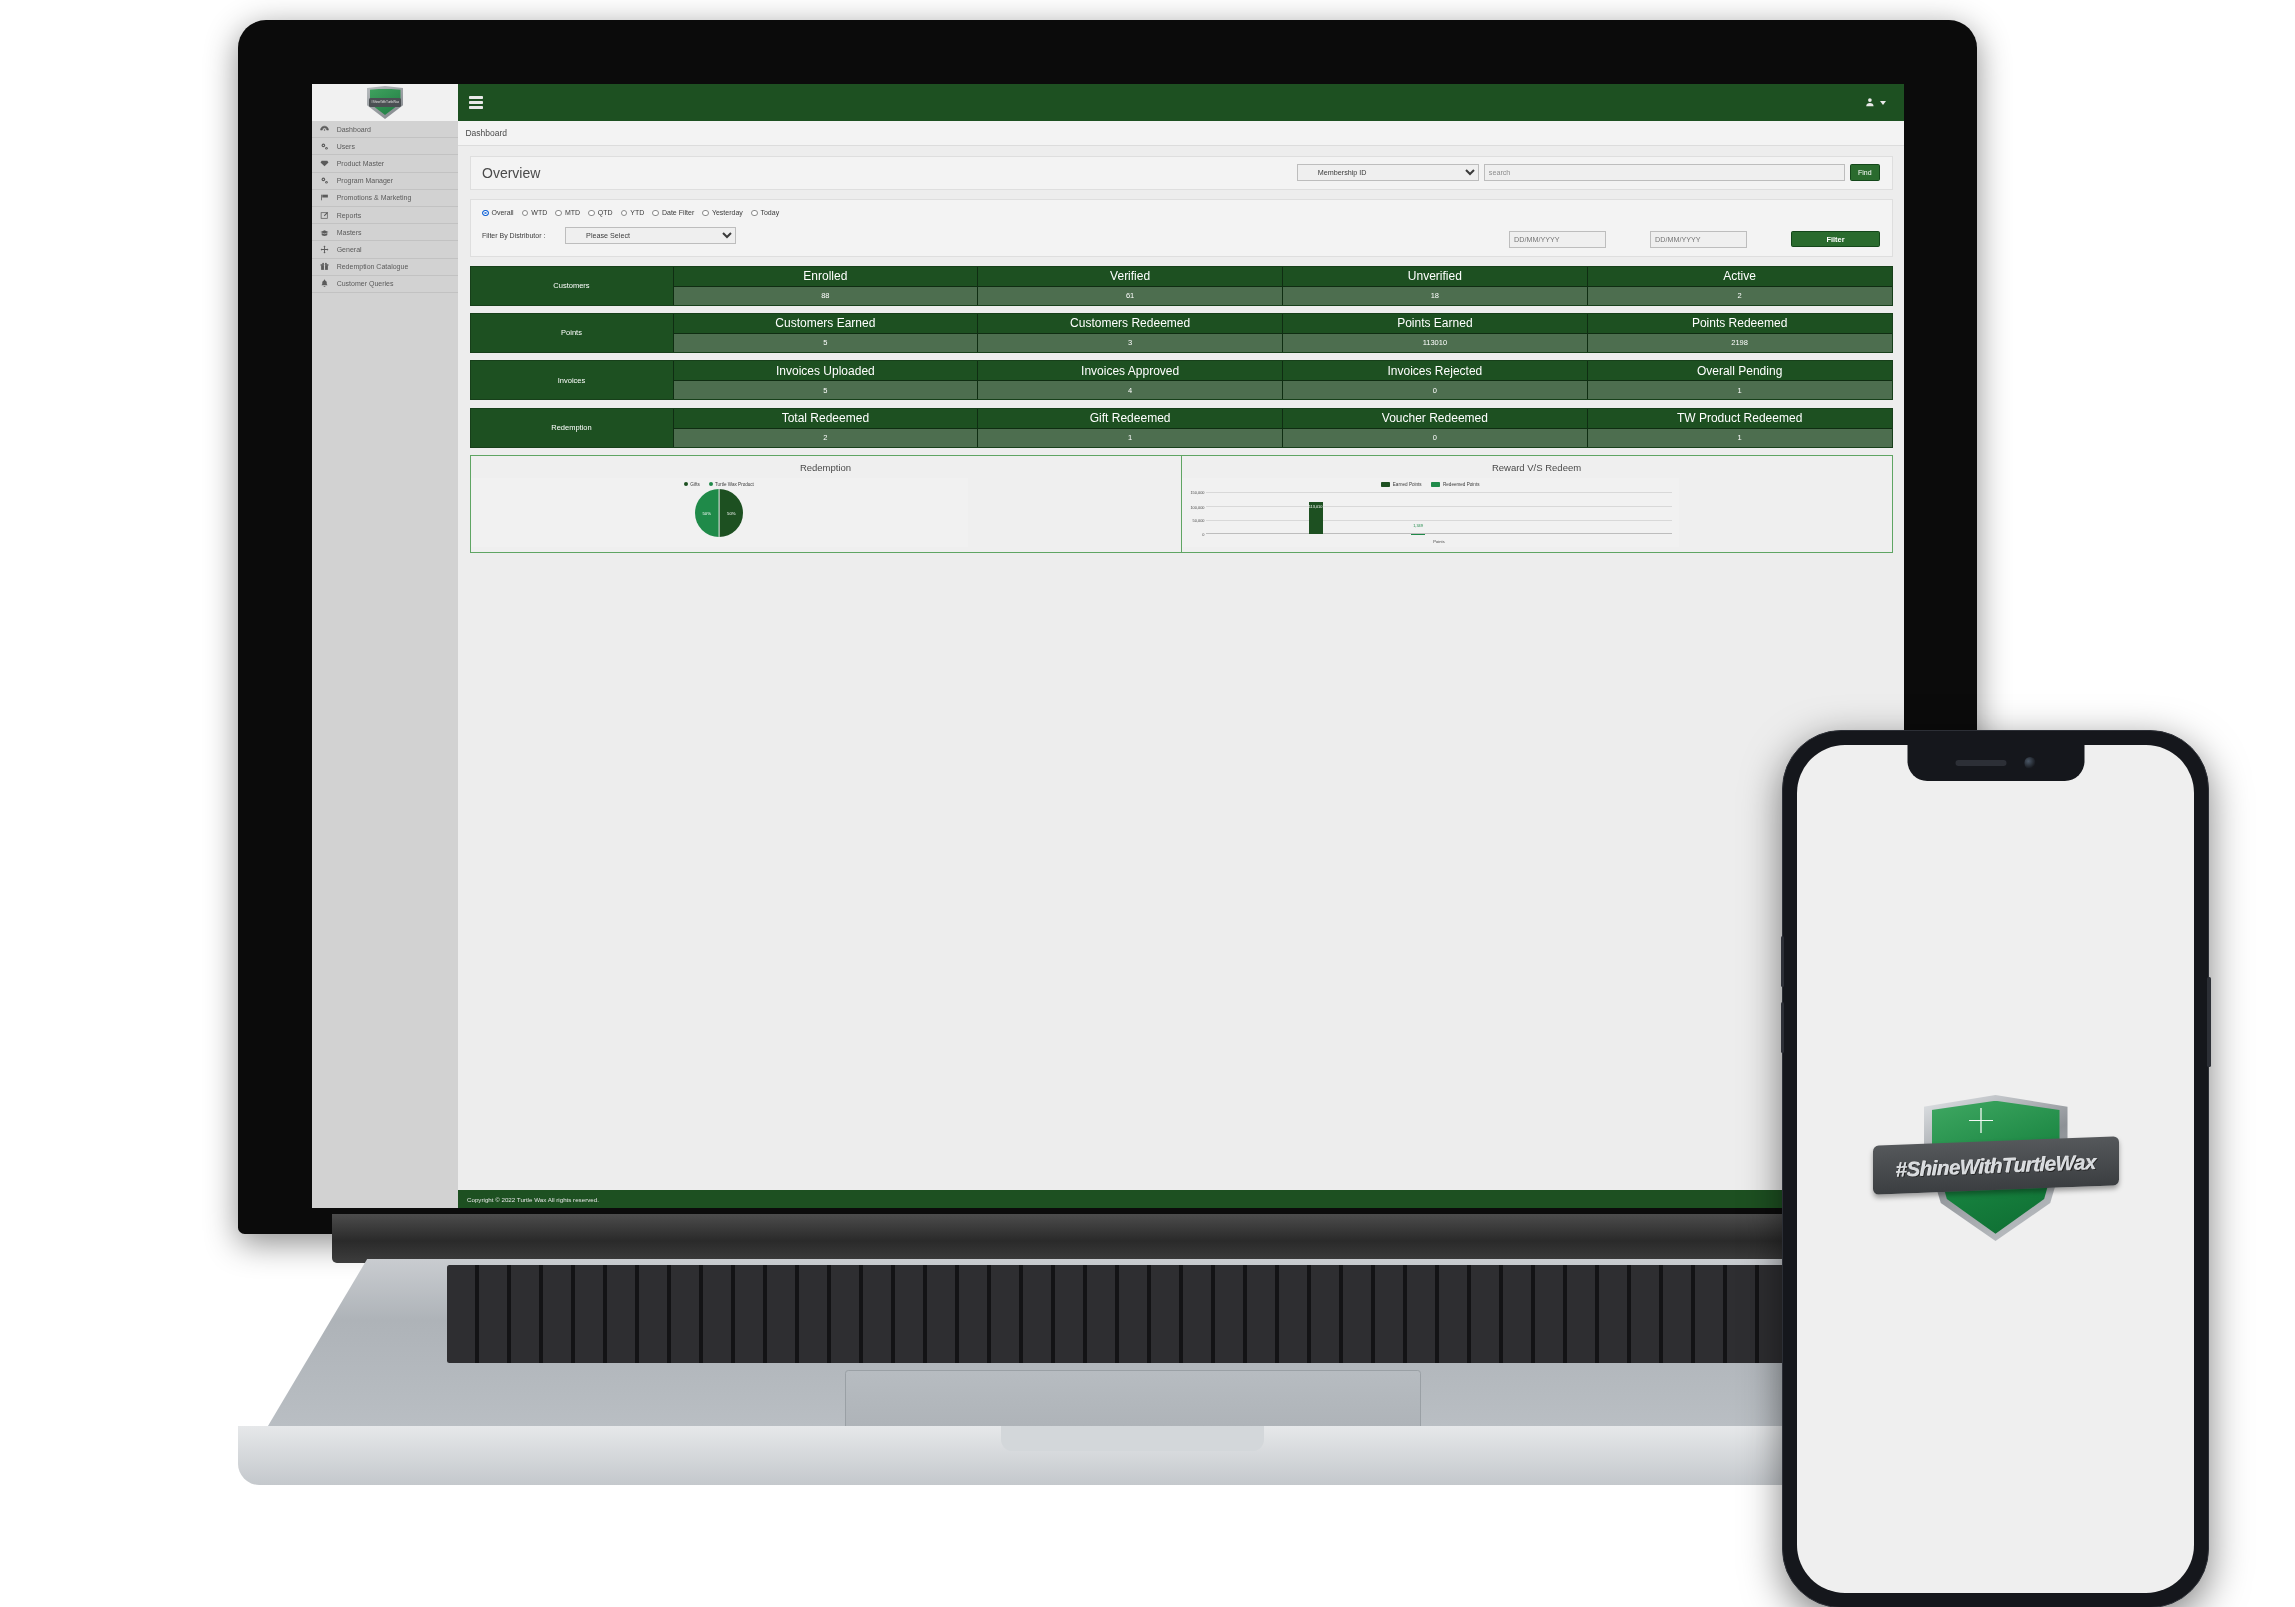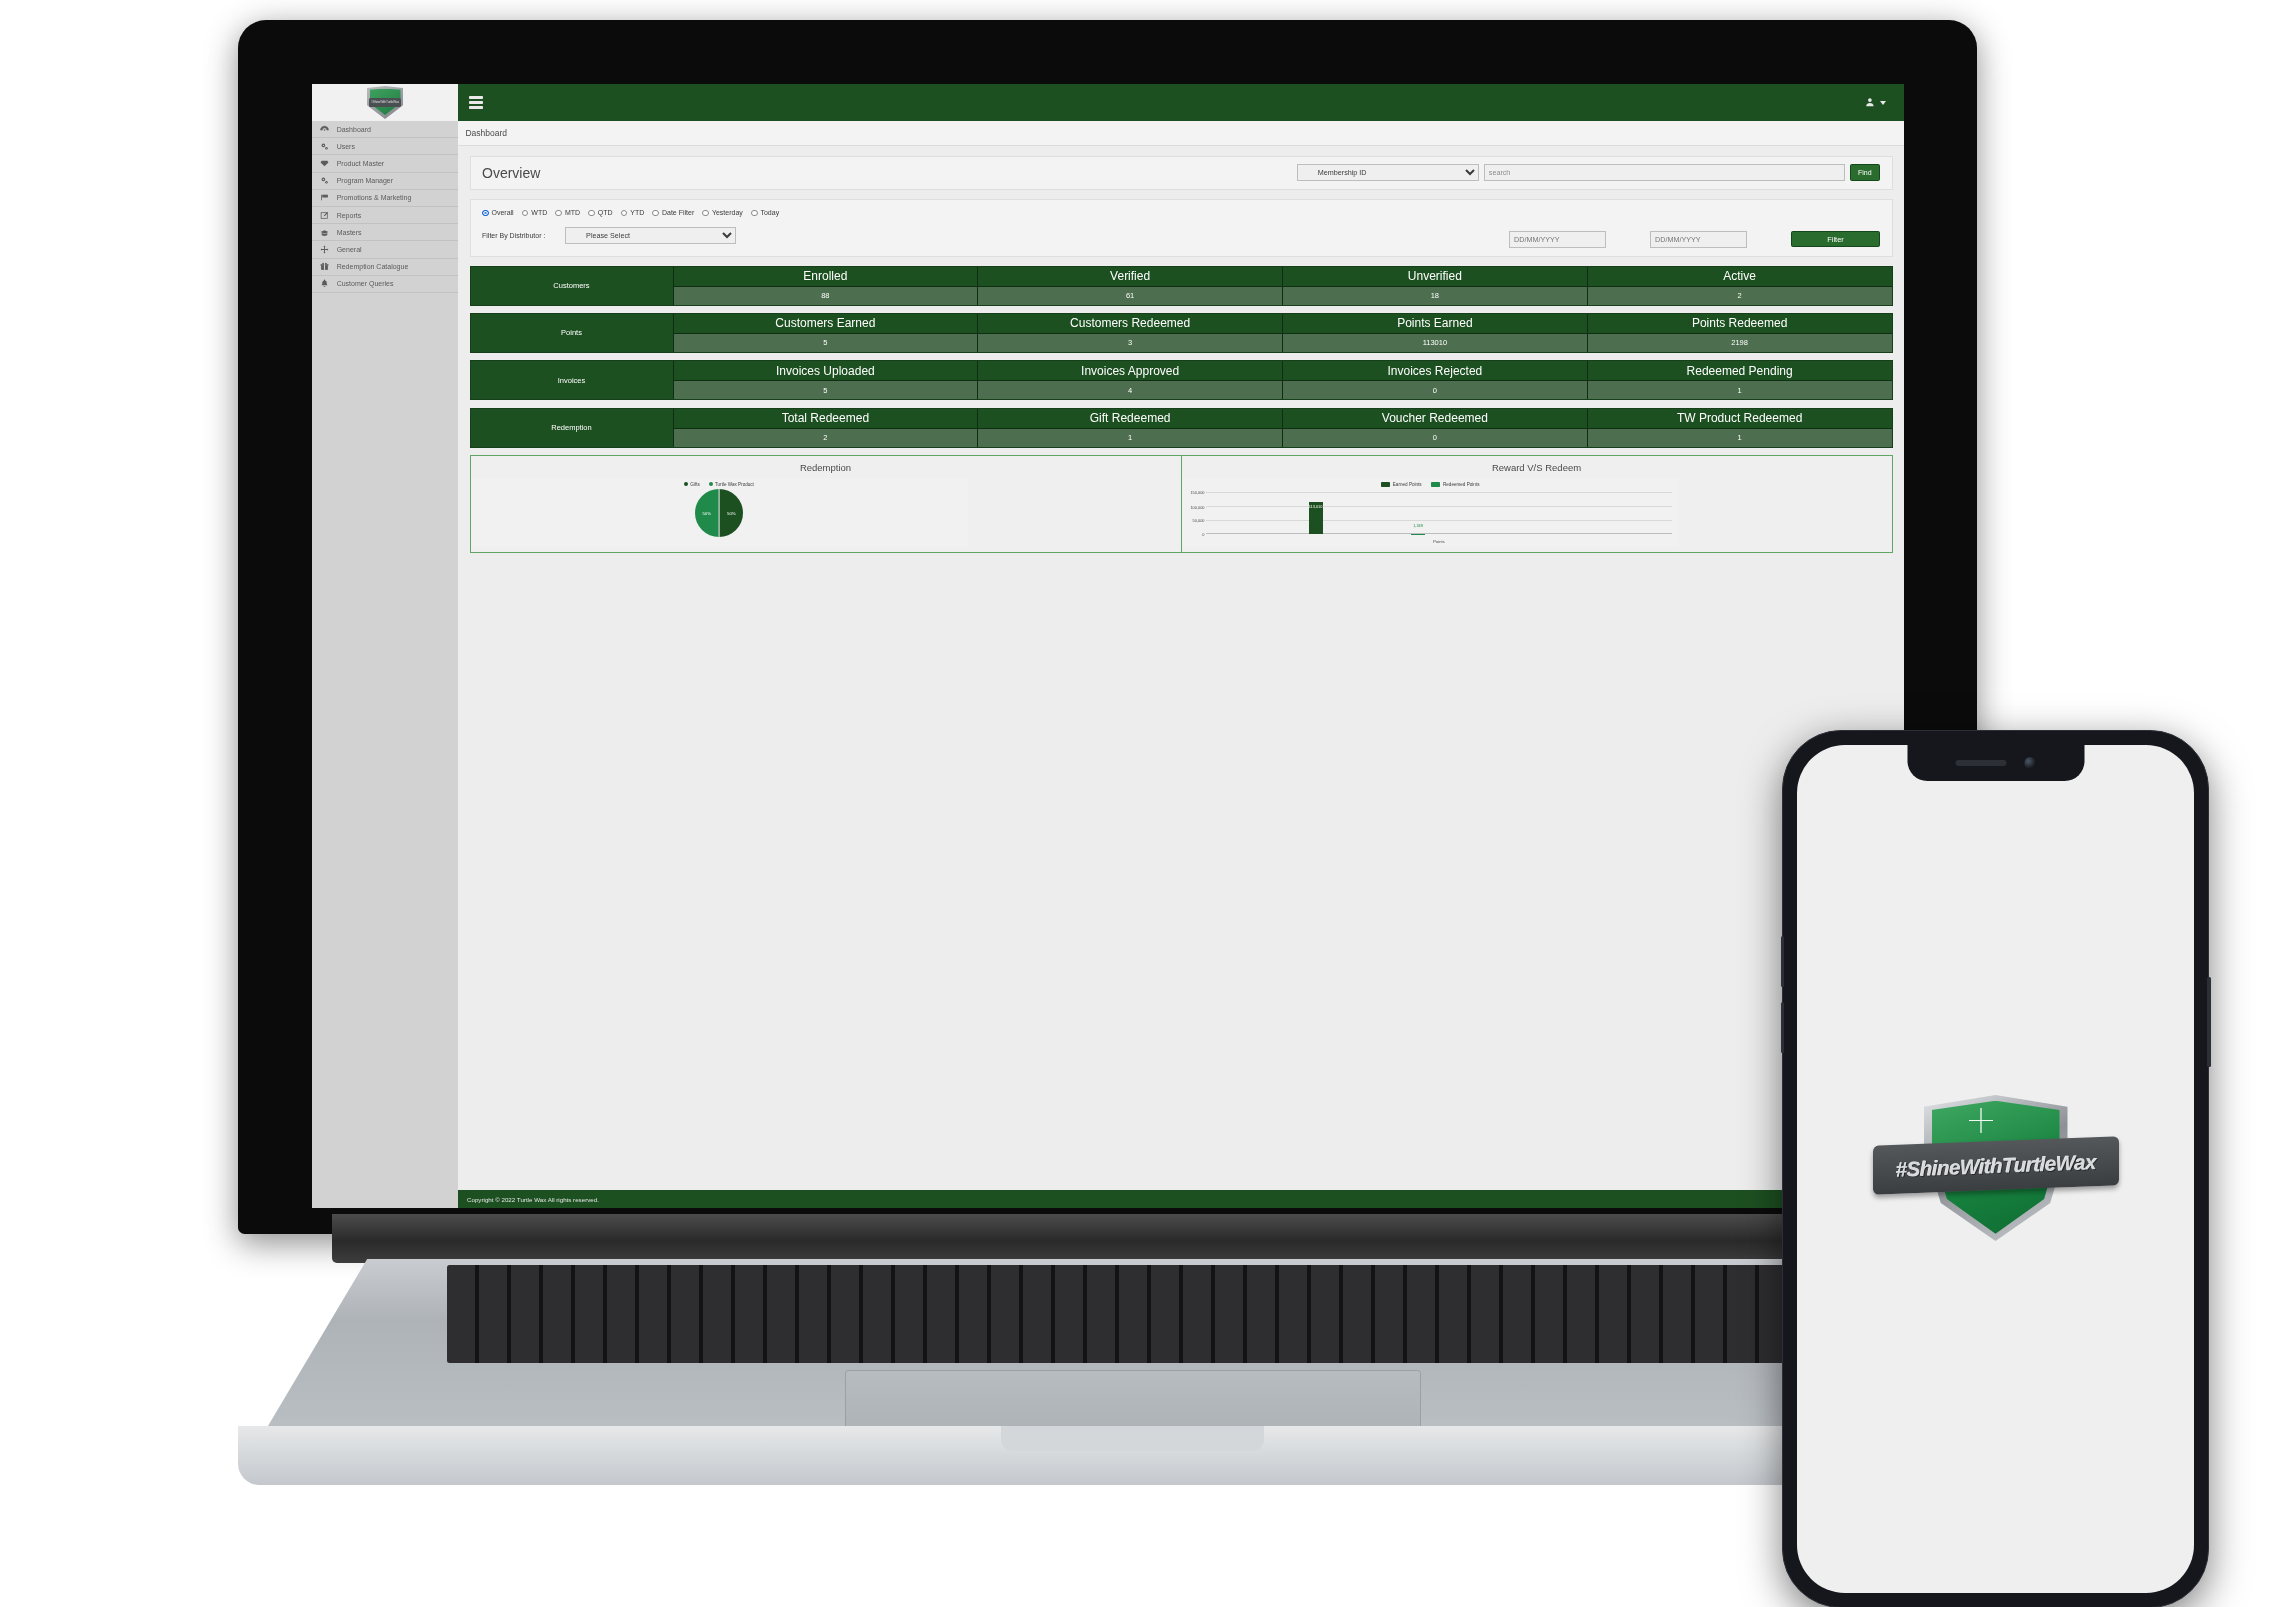--- a/index.html
+++ b/index.html
@@ -90,21 +90,21 @@
   .radio-row{display:flex;align-items:center;gap:8.2px;font-size:7px;color:#3b3b3b;}
   .radio-row label{display:flex;align-items:center;gap:2.9px;cursor:pointer;}
   .rd{width:6.6px;height:6.6px;border-radius:50%;border:0.8px solid #8a8a8a;background:#fff;
     display:inline-block;box-sizing:border-box;}
   .rd.on{border:1.6px solid #1464d6;background:#1464d6;box-shadow:inset 0 0 0 1.2px #fff;}
   .dist-row{display:flex;align-items:center;gap:19.7px;margin-top:10.7px;font-size:7px;color:#3b3b3b;}
   .dist-row select.ctl{width:171px;}
   .date-abs{position:absolute;right:11.5px;top:31px;display:flex;align-items:center;gap:0;}
   .date-in{width:97px;margin-right:44px;}
   .btn-filter{width:89px;background:#2a6b2e;border:0.8px solid #14471a;color:#fff;
-    font-size:7.4px;height:16.4px;cursor:pointer;font-family:inherit;border-radius:1.6px;}
+    font-size:7.4px;height:16.4px;cursor:pointer;font-family:inherit;border-radius:1.6px;font-weight:bold;}
 
   
   .stat-row{display:flex;margin-bottom:7.4px;border:0.8px solid #173f1a;}
   .stat-label{width:202px;flex-shrink:0;background:#1d5021;color:#fff;font-size:7.5px;
     display:flex;align-items:center;justify-content:center;border-right:0.8px solid #0f2d12;}
   .stat-cols{flex:1;display:flex;}
   .stat-col{flex:1;display:flex;flex-direction:column;border-right:0.8px solid #0f2d12;}
   .stat-col:last-child{border-right:none;}
   .stat-head{background:#1d5021;color:#fff;font-size:12px;height:19px;
     display:flex;align-items:center;justify-content:center;border-bottom:0.8px solid #0f2d12;}
@@ -448,21 +448,21 @@
                     </div>
                   <div class="stat-col">
                       <div class="stat-head">Invoices Approved</div>
                       <div class="stat-val">4</div>
                     </div>
                   <div class="stat-col">
                       <div class="stat-head">Invoices Rejected</div>
                       <div class="stat-val">0</div>
                     </div>
                   <div class="stat-col">
-                      <div class="stat-head">Redeemed Pending</div>
+                      <div class="stat-head">Overall Pending</div>
                       <div class="stat-val">1</div>
                     </div>
                 </div>
               </div>
 
               <div class="stat-row">
                 <div class="stat-label">Redemption</div>
                 <div class="stat-cols">
                   <div class="stat-col">
                       <div class="stat-head">Total Redeemed</div>

